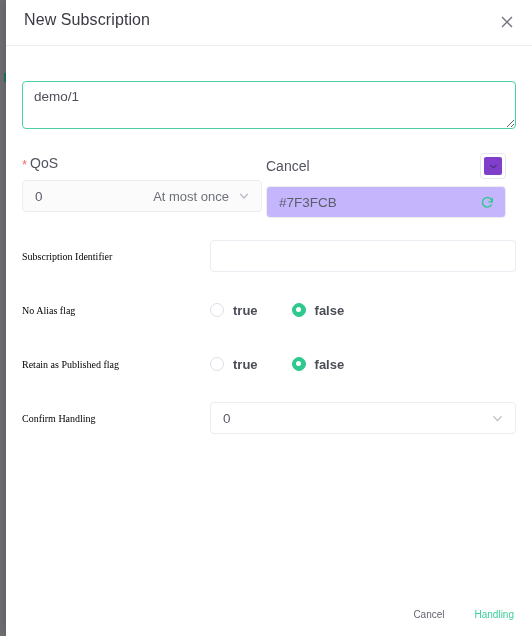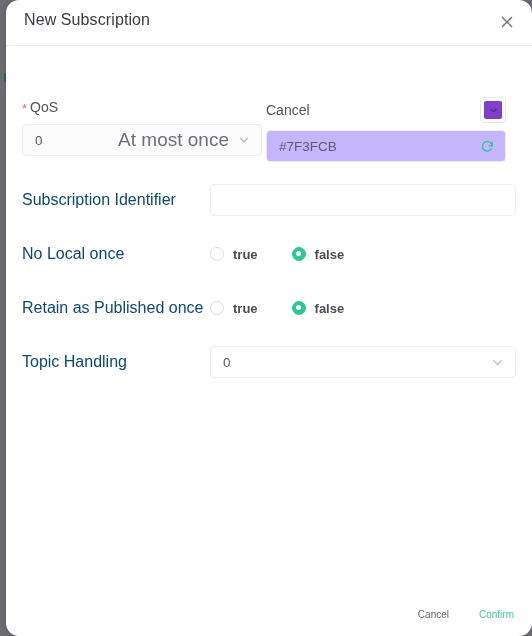--- a/index.html
+++ b/index.html
@@ -34,21 +34,20 @@
   
   .dialog {
     position: absolute;
     left: 6px;
     top: 0;
     width: 526px;
     height: 636px;
     background: #ffffff;
     box-shadow: 0 0 10px rgba(0,0,0,0.18);
     overflow: hidden;
-    border-radius: 13px;
   }
 
   .dialog-header {
     position: relative;
     height: 46px;
     border-bottom: 1px solid #edeef2;
     box-sizing: border-box;
   }
   .dialog-title {
     position: absolute;
@@ -170,21 +169,21 @@
     padding: 0 10px 0 12px;
     cursor: pointer;
   }
   .ctrl.white { background: #c4b5fd; }
   .sel-value {
     font-size: 13.5px;
     color: #5b5e68;
   }
   .sel-hint {
     margin-left: auto;
-    font-size: 19px;
+    font-size: 13px;
     color: #6d707a;
   }
   .chevron {
     width: 14px;
     height: 14px;
     margin-left: 8px;
     color: #b9bcc6;
     flex: 0 0 auto;
   }
   .chevron svg { display: block; }
@@ -203,22 +202,23 @@
   
   .inline-row {
     display: flex;
     align-items: center;
     margin-top: 22px;
     height: 32px;
   }
   .inline-label {
     width: 188px;
     flex: 0 0 188px;
-    font-size: 16px;
-    color: #0c4a6e;
+    font-size: 10px;
+    color: #000000;
+    font-family: Liberation Serif, serif;
   }
   .inline-control { flex: 1; }
 
   input.text-input {
     display: block;
     width: 100%;
     box-sizing: border-box;
     height: 32px;
     border-radius: 4px;
     border: 1px solid #ececf3;
@@ -317,20 +317,23 @@
     <div class="close-icon">
       <svg viewBox="0 0 20 20" width="20" height="20" fill="none" stroke="currentColor" stroke-width="1.4">
         <path d="M5 5 L15 15 M15 5 L5 15"></path>
       </svg>
     </div>
   </div>
 
   <div class="dialog-body">
 
     <div class="topic-block">
+      <div class="topic-ta-wrap">
+        <textarea class="ta focused" placeholder="" style="">demo/1</textarea>
+      </div>
     </div>
 
     <div class="two-col">
       <div class="col">
         <div class="field-label-row">
           <div class="field-label">
             <span class="req-star">*</span><span>QoS</span>
           </div>
         </div>
         <div class="ctrl">
@@ -369,65 +372,65 @@
 
 
     <div class="inline-row">
       <div class="inline-label">Subscription Identifier</div>
       <div class="inline-control">
         <input class="text-input" type="text" placeholder="" style="">
       </div>
     </div>
 
     <div class="inline-row">
-      <div class="inline-label">No Local once</div>
+      <div class="inline-label">No Alias flag</div>
       <div class="inline-control">
         <div class="radio-group">
           <div class="radio-opt">
             <span class="radio-dot"></span>
             <span class="radio-label">true</span>
           </div>
           <div class="radio-opt">
             <span class="radio-dot checked"></span>
             <span class="radio-label">false</span>
           </div>
         </div>
       </div>
     </div>
 
     <div class="inline-row">
-      <div class="inline-label">Retain as Published once</div>
+      <div class="inline-label">Retain as Published flag</div>
       <div class="inline-control">
         <div class="radio-group">
           <div class="radio-opt">
             <span class="radio-dot"></span>
             <span class="radio-label">true</span>
           </div>
           <div class="radio-opt">
             <span class="radio-dot checked"></span>
             <span class="radio-label">false</span>
           </div>
         </div>
       </div>
     </div>
 
     <div class="inline-row">
-      <div class="inline-label">Topic Handling</div>
+      <div class="inline-label">Confirm Handling</div>
       <div class="inline-control">
         <div class="select-ctrl">
           <span class="sel-value">0</span>
           <span class="chevron">
             <svg viewBox="0 0 16 16" width="15" height="15" fill="none" stroke="currentColor" stroke-width="1.4" stroke-linecap="round" stroke-linejoin="round">
               <path d="M4 6 L8 10.3 L12 6"></path>
             </svg>
           </span>
         </div>
       </div>
     </div>
 
   </div>
 
   <div class="dialog-footer">
     <button class="btn-text btn-cancel">Cancel</button>
-    <button class="btn-text btn-confirm">Confirm</button>
+    <button class="btn-text btn-confirm">Handling</button>
   </div>
 
 </div>
 
 </body></html>

